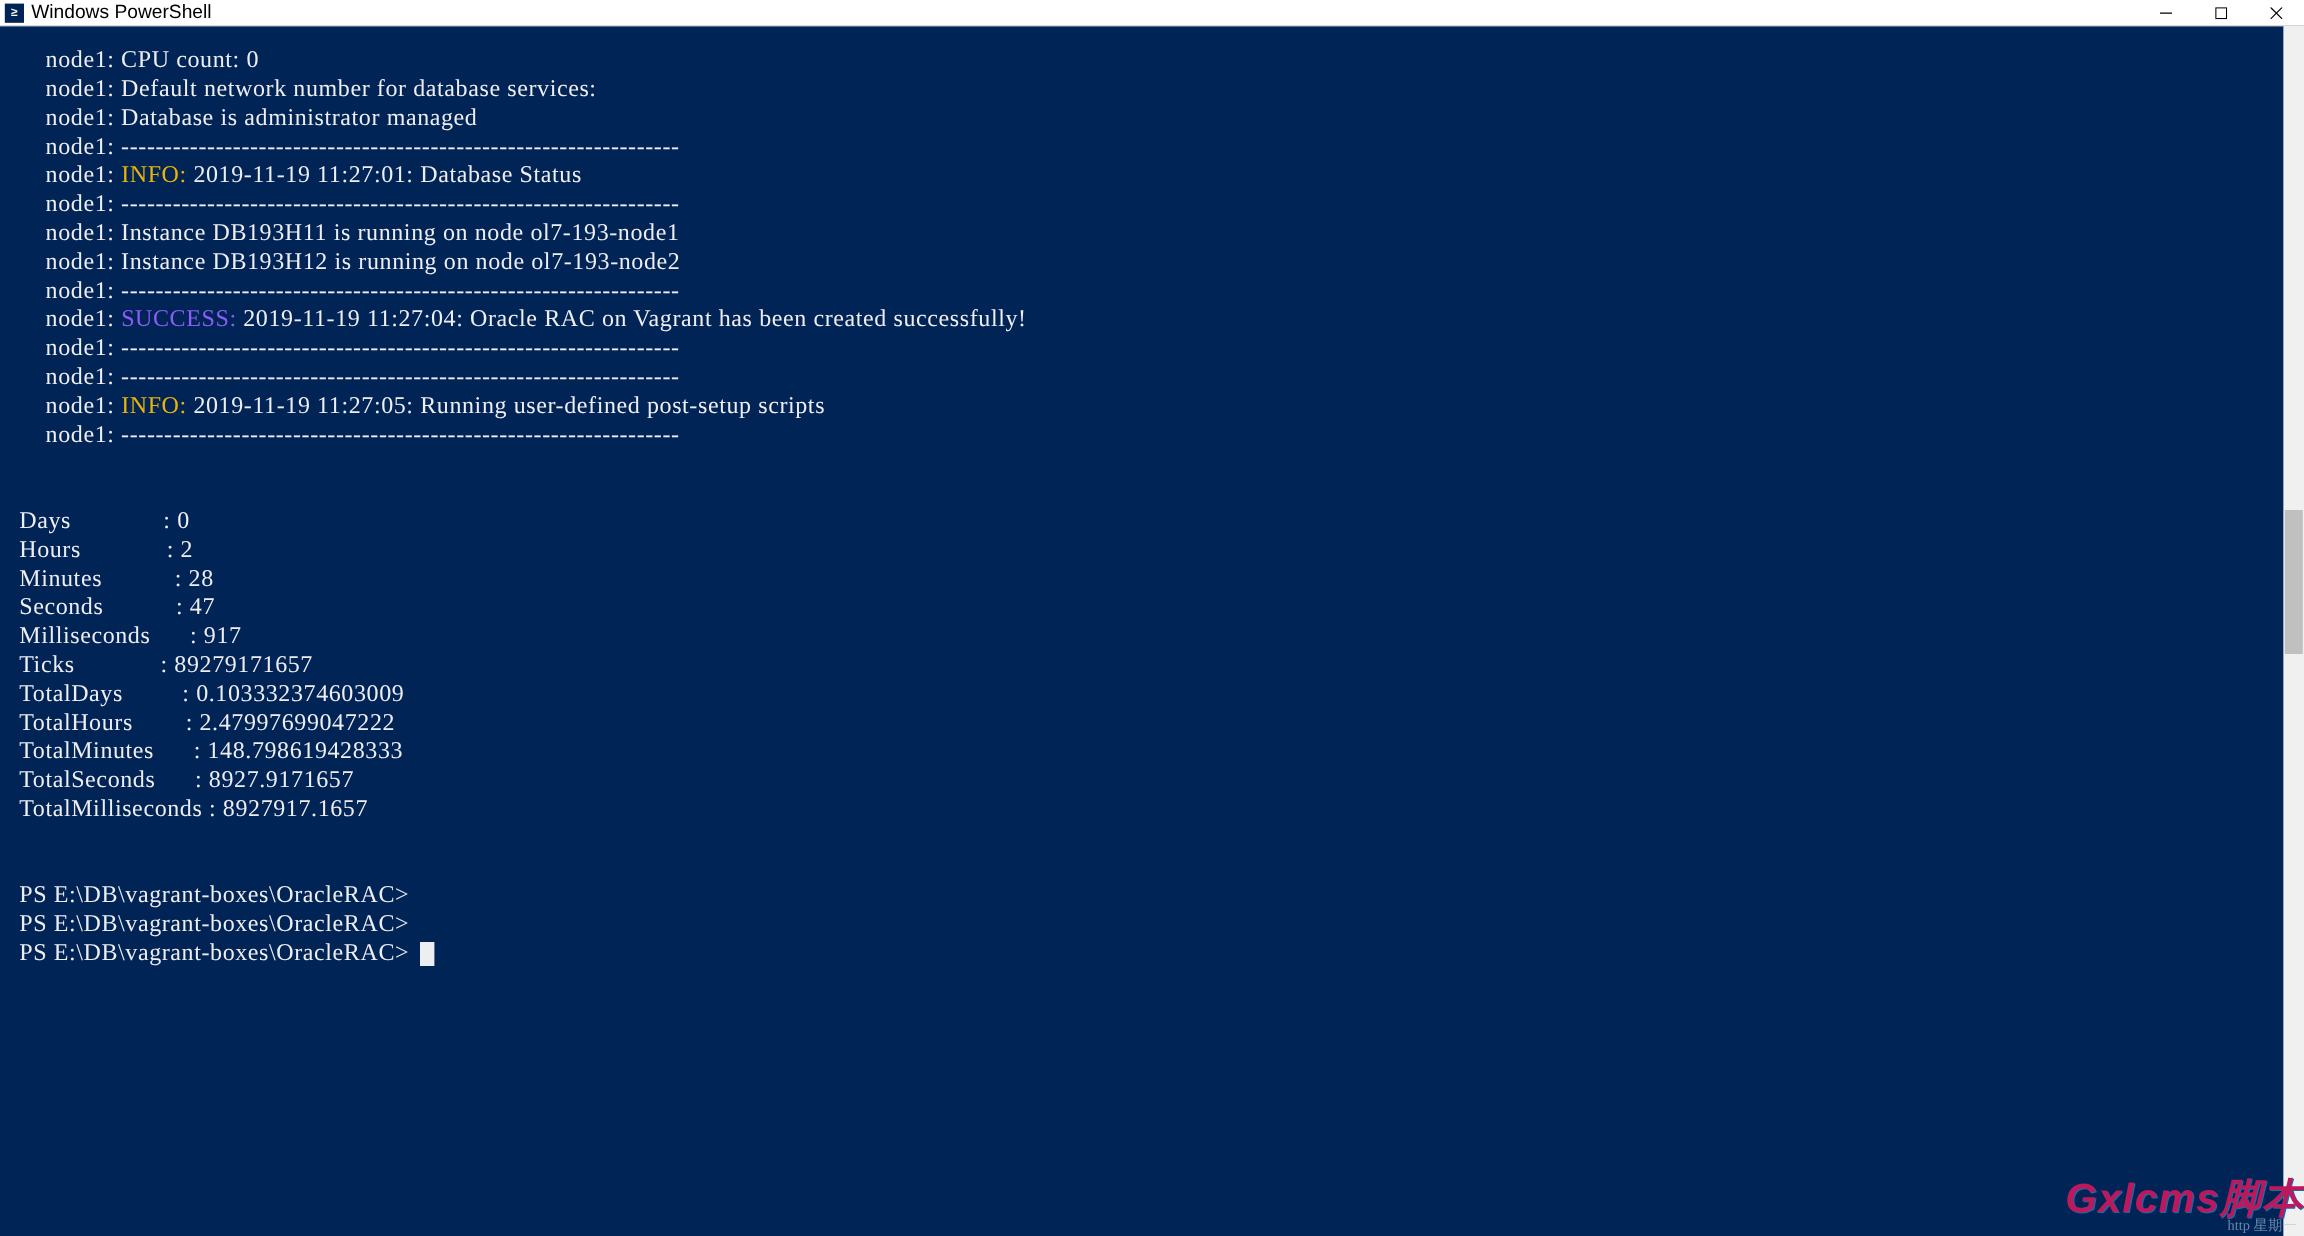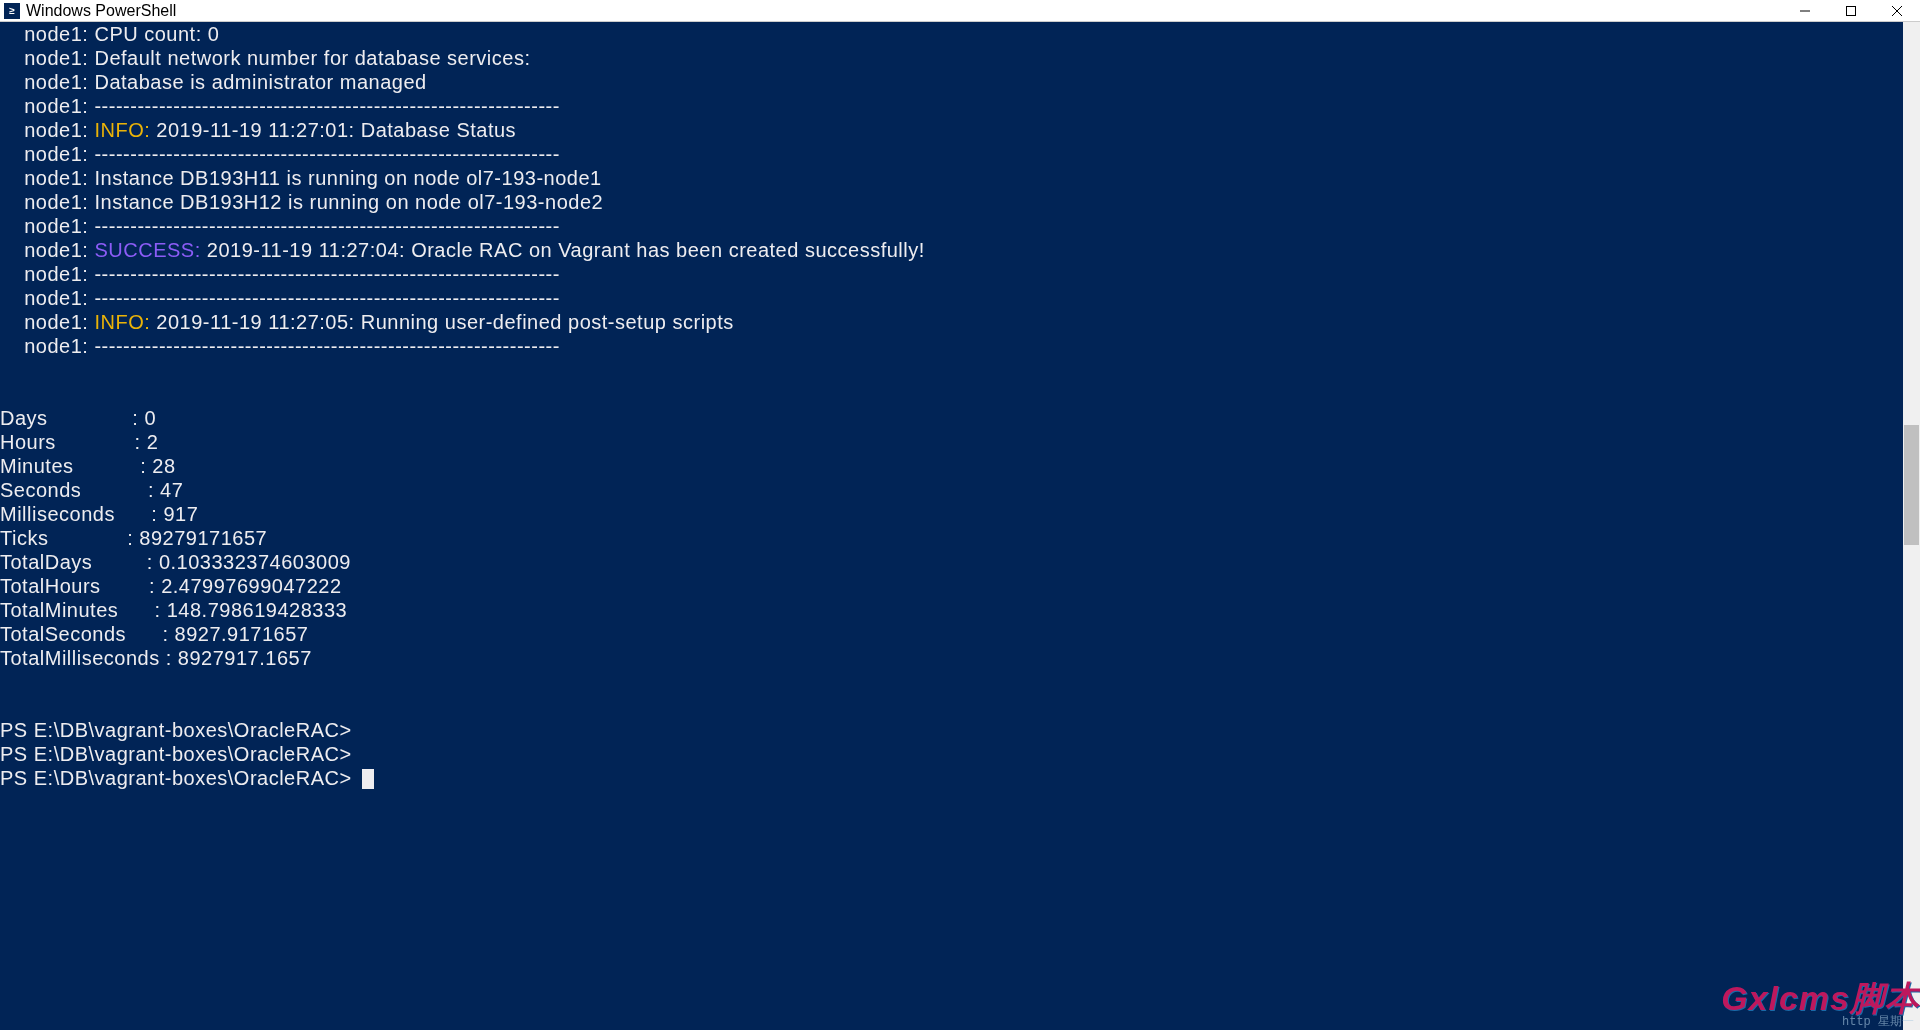--- a/index.html
+++ b/index.html
@@ -33,25 +33,25 @@
     }
 
     .terminal-wrap {
       position: relative;
       height: calc(100% - 22px);
       display: flex;
     }
     .terminal {
       background: #012456;
       color: #eeedf0;
-      font-family: Liberation Sans, sans-serif;
+      font-family: Liberation Serif, serif;
       font-size: 20px;
       line-height: 24px;
       letter-spacing: 0.5px;
-      padding: 0;
+      padding: 16px;
       flex: 1;
       white-space: pre;
       overflow: hidden;
     }
     .scrollbar {
       width: 17px;
       background: #f0f0f0;
       position: relative;
     }
     .scrollbar-thumb {
@@ -85,21 +85,21 @@
       letter-spacing: 1px;
       pointer-events: none;
       text-shadow: 1px 1px 0 #1a6aa8;
     }
     .watermark-sub {
       position: absolute;
       right: 6px;
       bottom: 0px;
       color: #a8c8e0;
       font-size: 12px;
-      font-family: Liberation Mono, monospace;
+      font-family: Liberation Serif, serif;
       pointer-events: none;
       opacity: 0.6;
     }
   </style>
 </head>
 <body>
 
 <div class="titlebar">
   <span class="titlebar-icon">≥</span>
   <span class="titlebar-text">Windows PowerShell</span>

